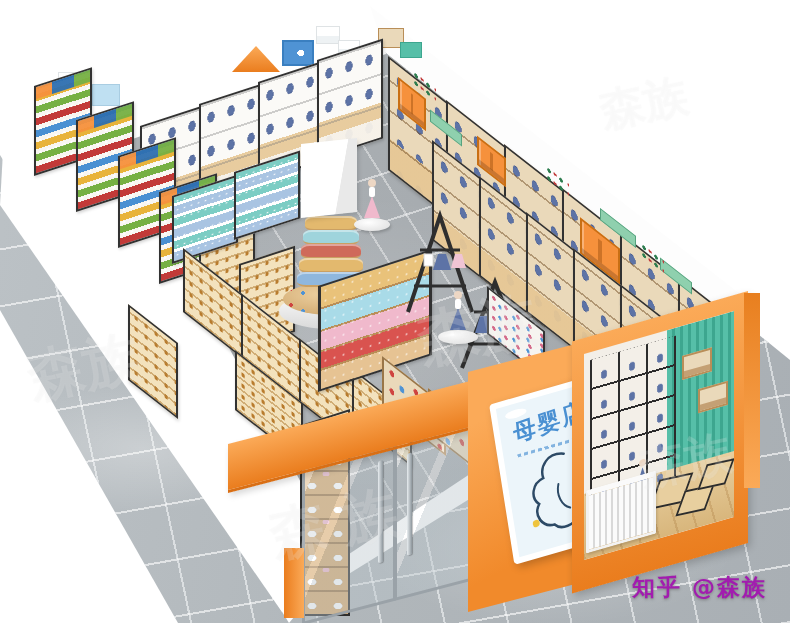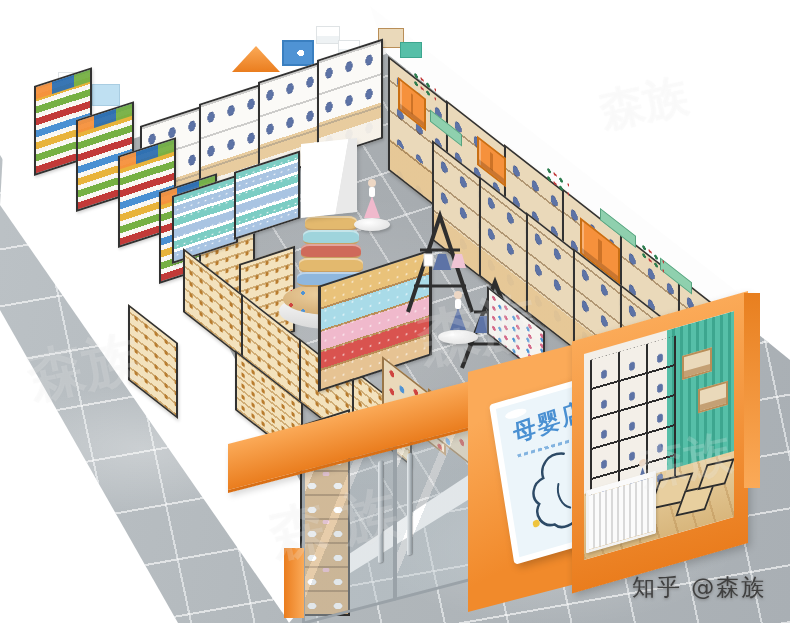--- a/index.html
+++ b/index.html
@@ -162,21 +162,21 @@
   .cube-wd{background:var(--wood);border:1px solid var(--wood_dark);}
   .cube-t{background:var(--teal);border:1px solid var(--teal_dark);}
   .bluebox{background:var(--blue);border:2px solid #3a7fc0;
       background-image:radial-gradient(6px 5px at 60% 50%,#fff 60%,transparent 62%);}
   .roofhouse{clip-path:polygon(50% 0,100% 100%,0 100%);
       background:linear-gradient(180deg,var(--orange_light),var(--orange_deep));}
 
   
   .ghost{color:rgba(255,255,255,.55);opacity:.3;font-weight:700;transform:rotate(-12deg);
       text-shadow:0 0 1px rgba(150,150,150,.35);pointer-events:none;white-space:nowrap;}
-  .credit{color:#404040;font-size:23px;font-weight:400;letter-spacing:2px;
+  .credit{color:#a21caf;font-size:23px;font-weight:700;letter-spacing:2px;
       text-shadow:0 1px 3px rgba(90,90,90,.65);white-space:nowrap;}
 </style>
 </head>
 <body>
 
 <div class="scene">
 
   <div class="full walk walk-left"></div>
   <div class="full walk walk-front"></div>
   <div class="full store-floor"></div>

